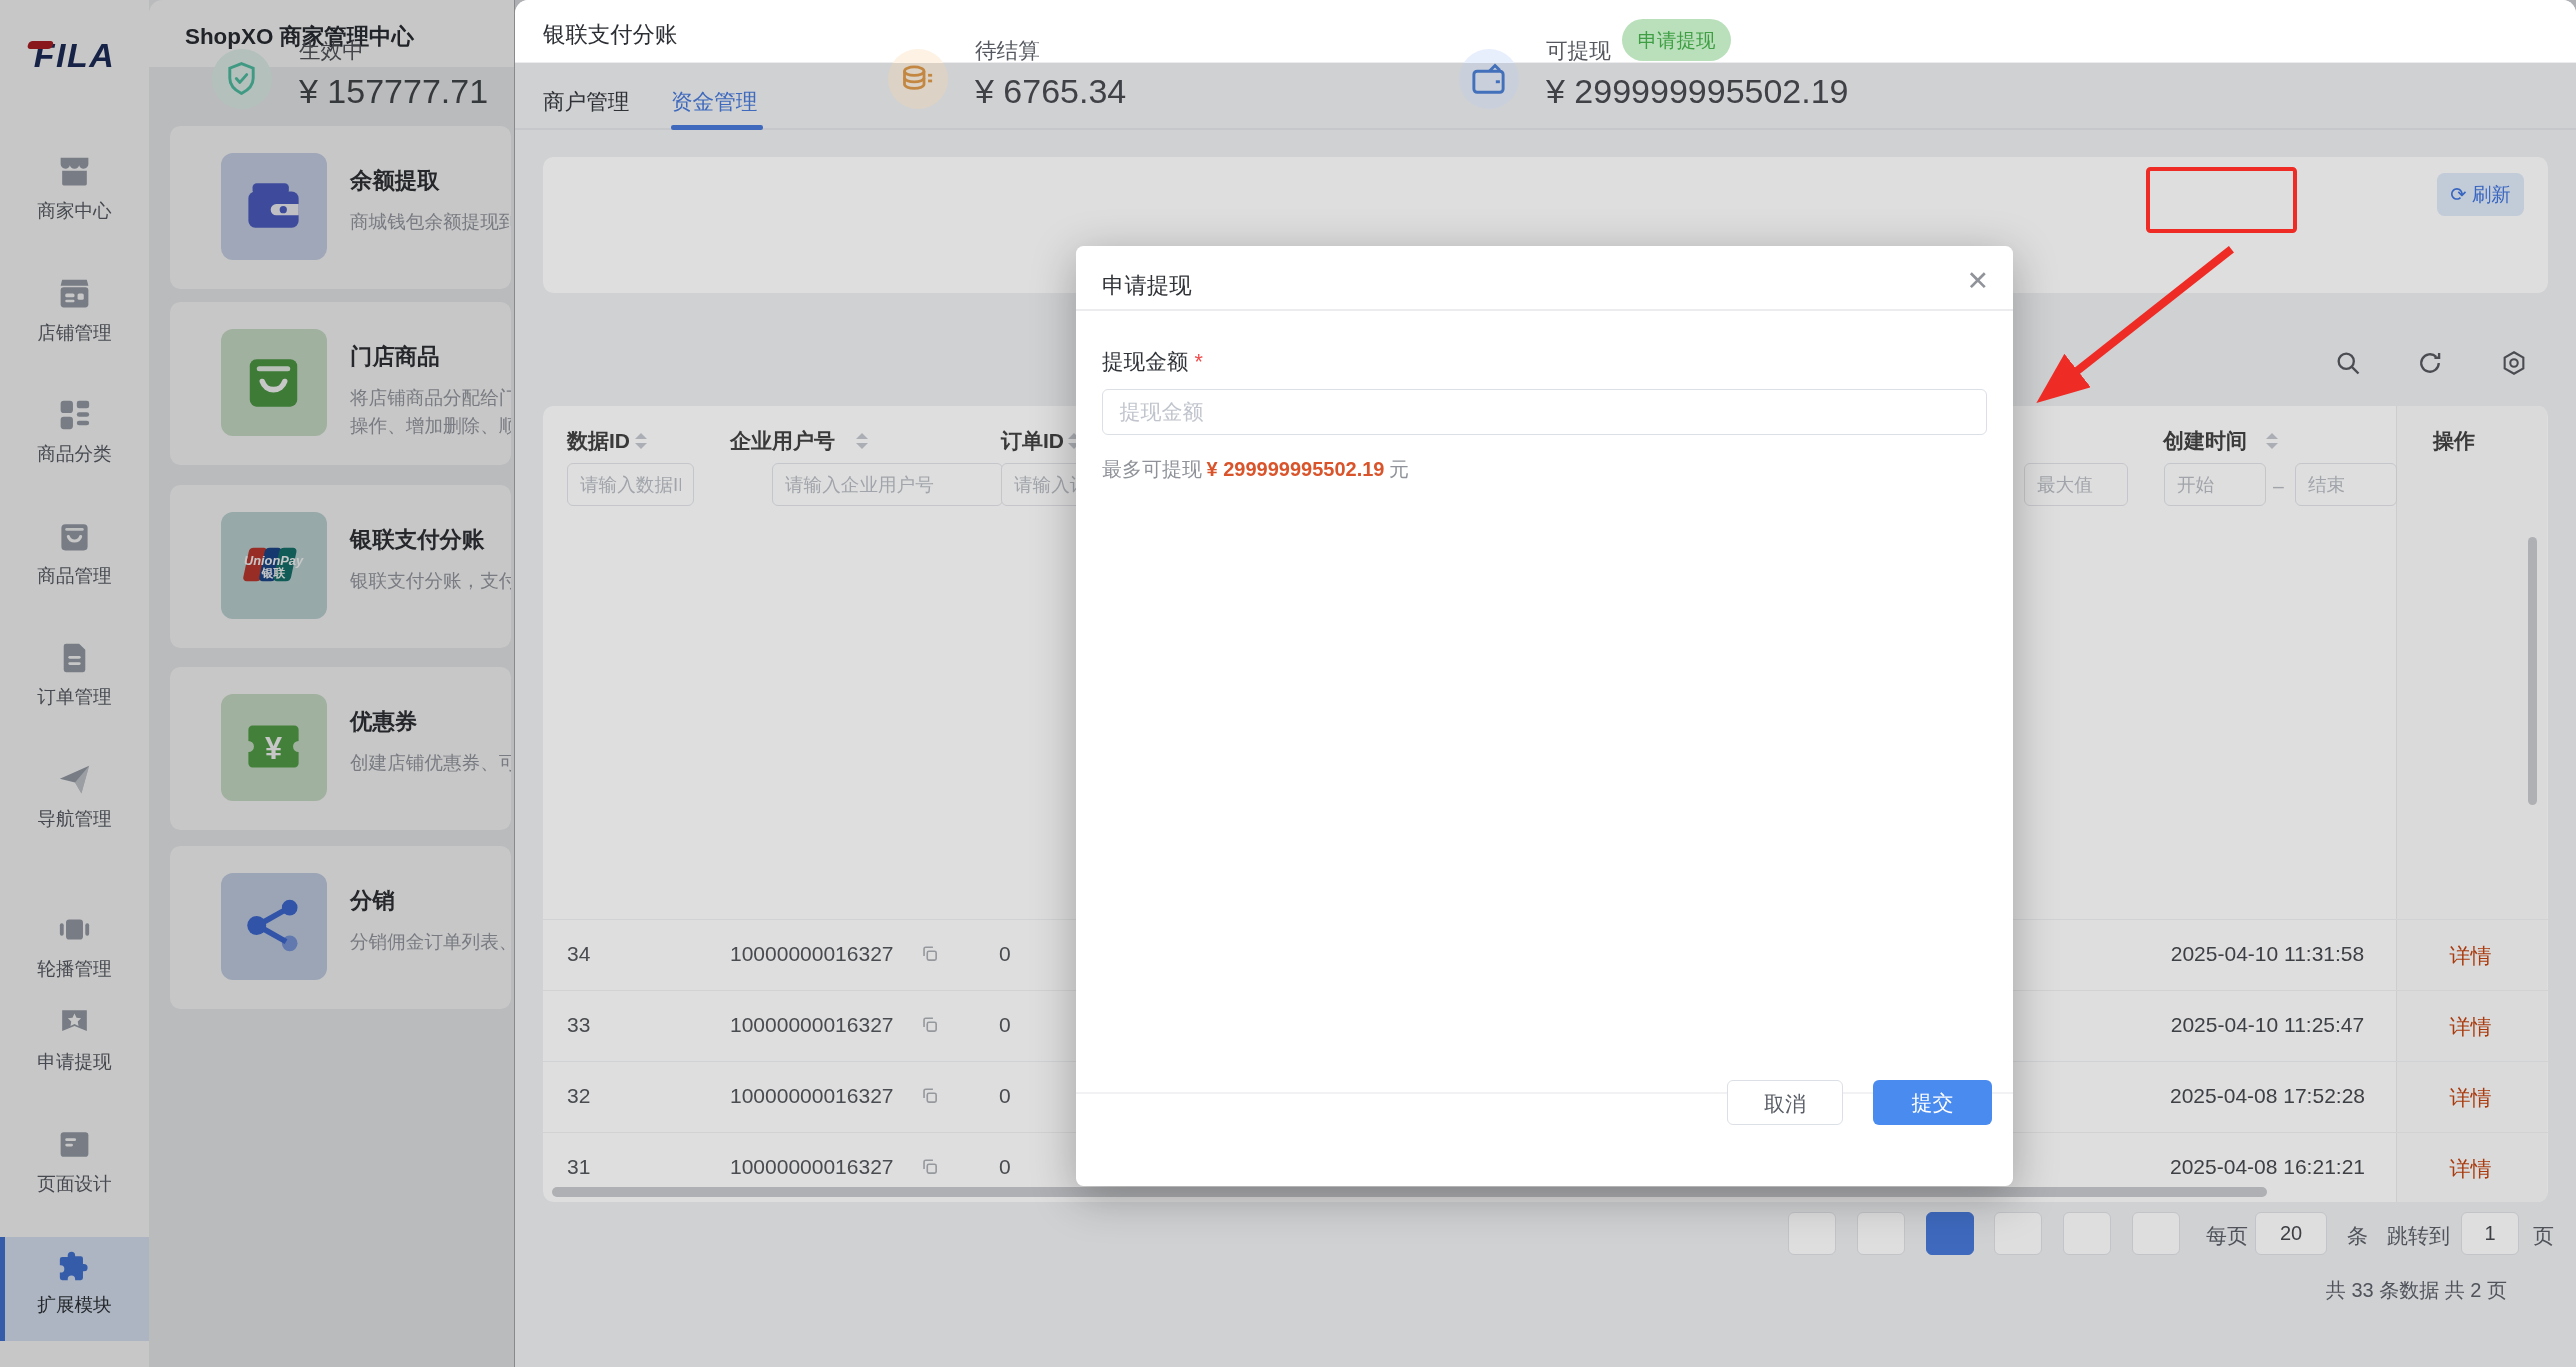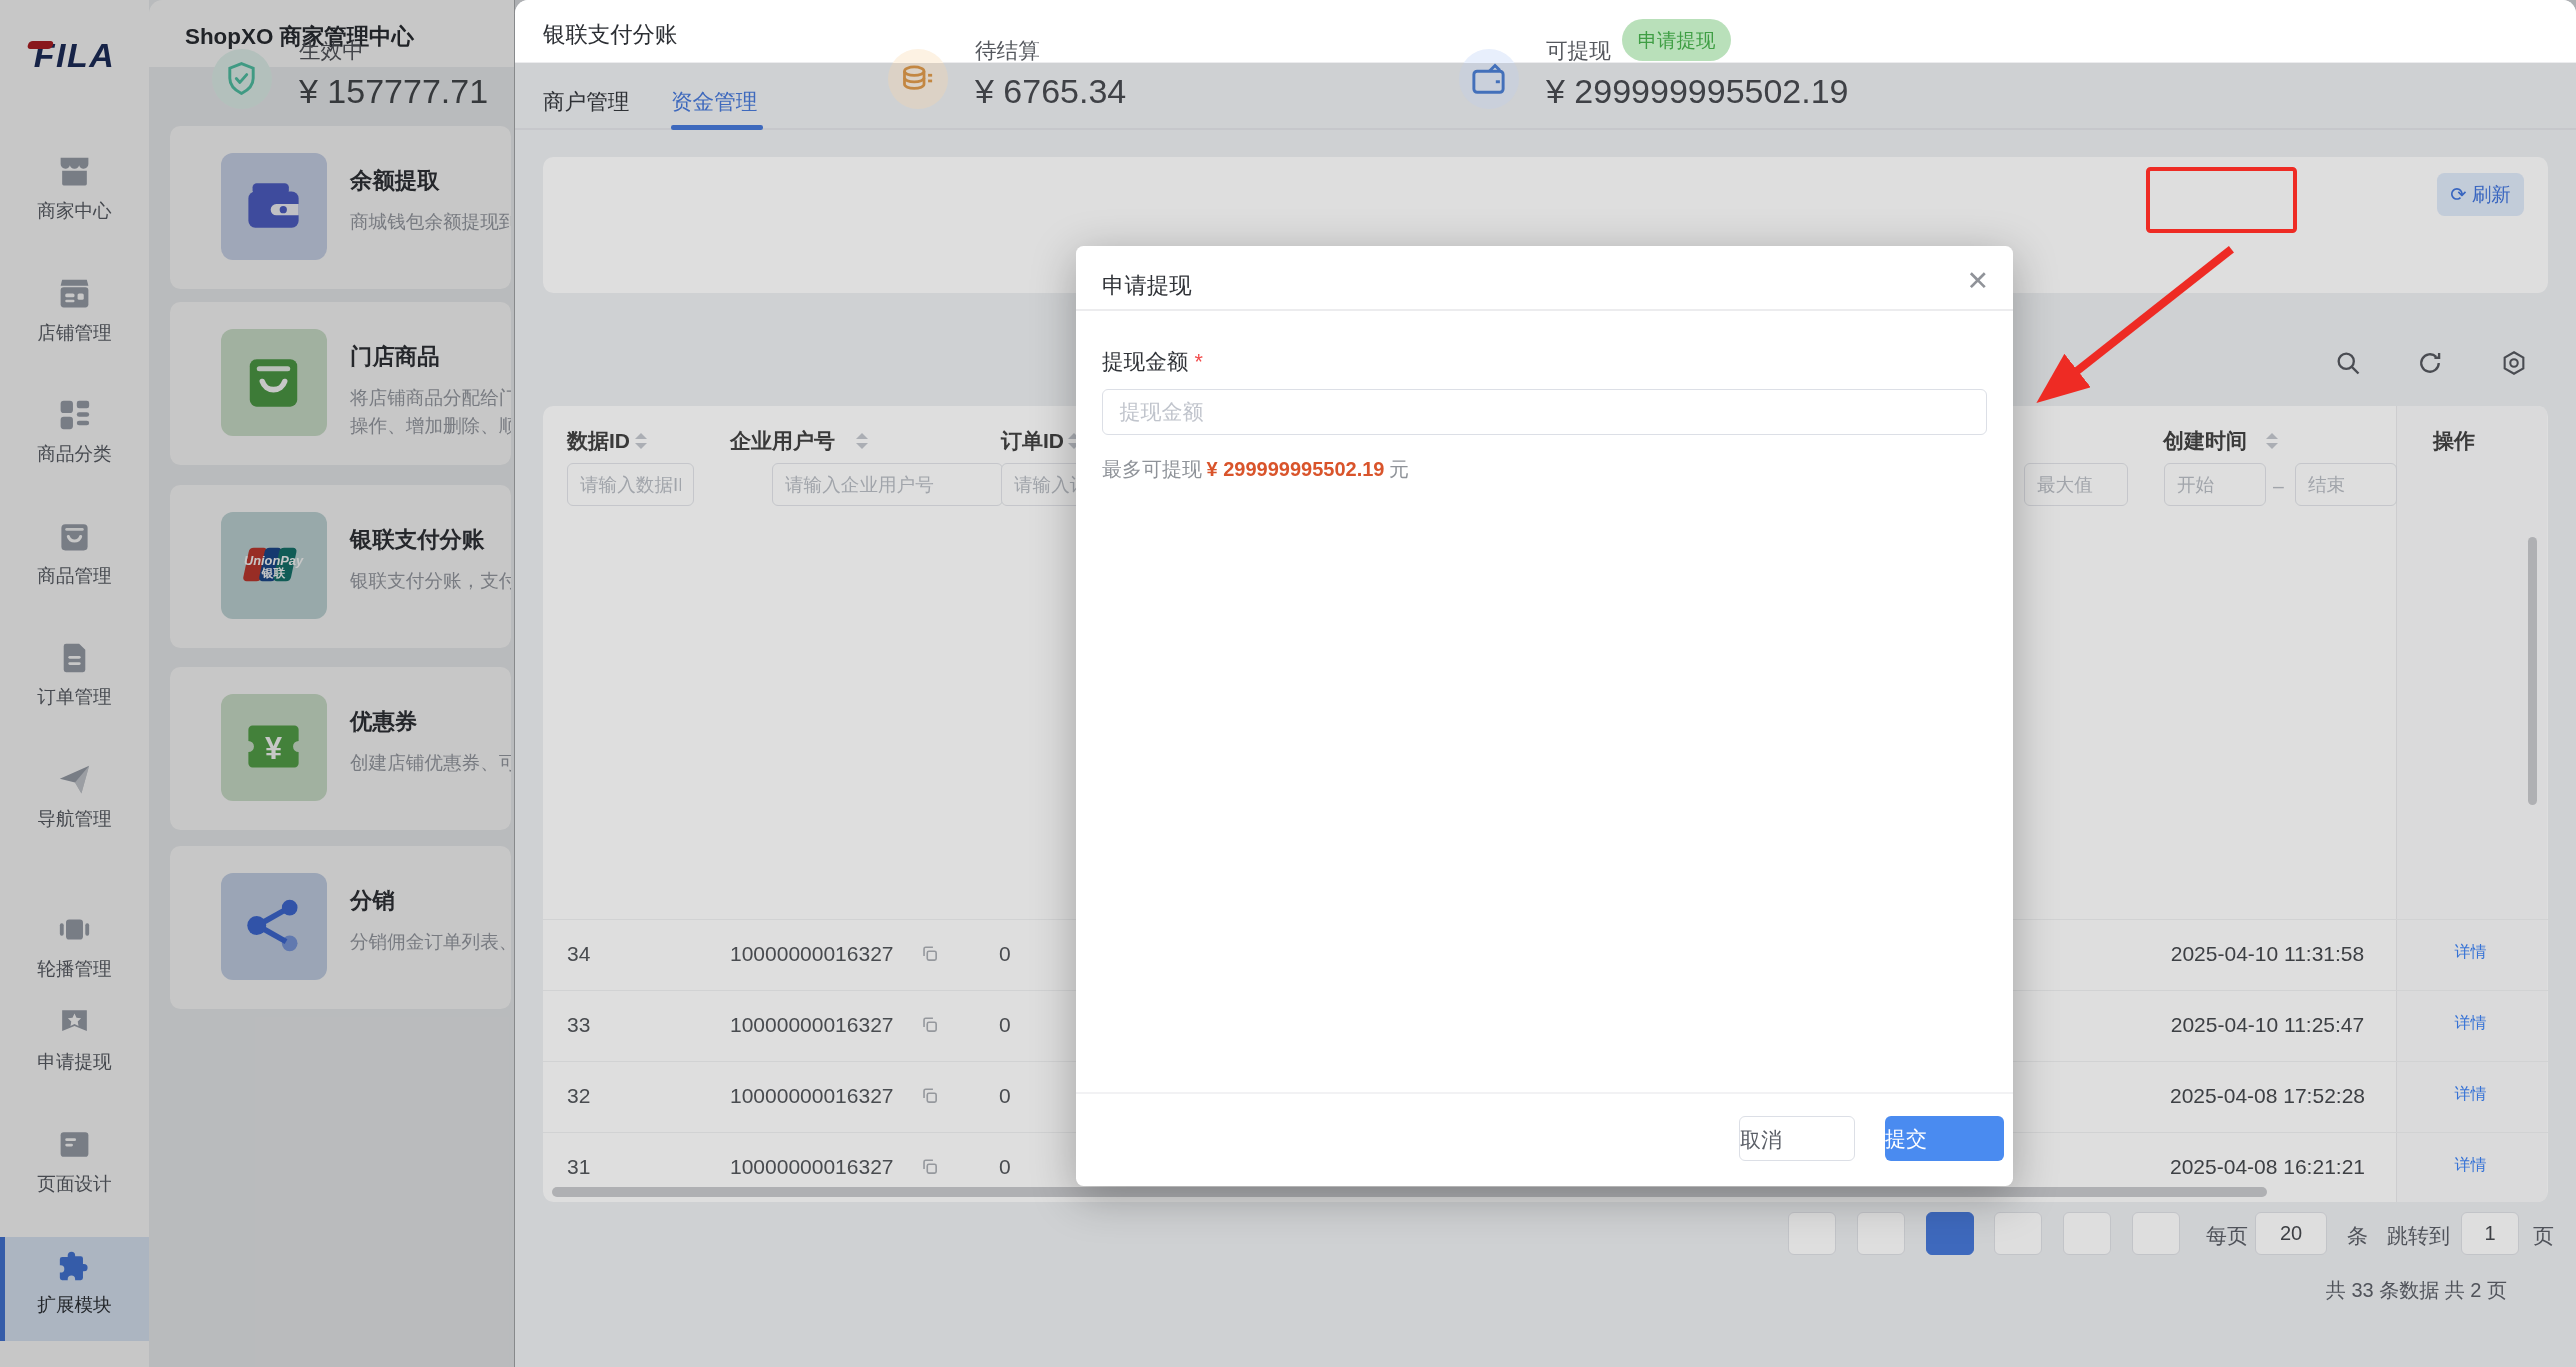--- a/index.html
+++ b/index.html
@@ -79,21 +79,21 @@
   .flt::placeholder { color:#b9bdc4; }
   #flt-dash { position:absolute; left:1730px; top:69px; font-size:19.4px; color:#b9bdc4; }
   .trow { position:absolute; left:0; width:2005px; height:71px; border-top:1.5px solid #f0f1f3; }
   .trow .c-id     { position:absolute; left:24px;  top:22.4px; font-size:21px; color:#515459; }
   .trow .c-user   { position:absolute; left:187px; top:22.4px; font-size:21px; color:#515459; }
   .trow .c-copy   { position:absolute; left:377px; top:24px; width:19.4px; height:19.4px; color:#aaaeb4; cursor:pointer; }
   .trow .c-order  { position:absolute; left:456px; top:22.4px; font-size:21px; color:#515459; }
   .trow .c-time   { position:absolute; left:1605px; top:22.4px; width:239px; text-align:center;
         font-size:21px; color:#44474c; white-space:nowrap; }
   .trow .c-action { position:absolute; left:1853px; top:22.4px; width:149px; text-align:center;
-        font-size:16px; color:#3b82f6; cursor:pointer; }
+        font-size:21px; color:#c2410c; cursor:pointer; }
   #vscroll { position:absolute; left:1985px; top:131px; width:9px; height:268px; border-radius:4.5px; background:#c9cacd; }
   #hscroll { position:absolute; left:9px; top:781px; width:1715px; height:10.4px; border-radius:5.2px; background:#c9cacd; }
 
   
   .pg-btn { top:1212px; width:48px; height:43px; border:1.5px solid #dfe1e6; border-radius:6px; background:#ffffff;
         font-size:21px; text-align:center; line-height:40px; color:#6a6e75; cursor:pointer; }
   .pg-btn.blue { color:#5b86dc; }
   .pg-btn.current { background:var(--accent,#4577d9); border-color:var(--accent,#4577d9); color:#ffffff; }
   .pg-text { top:1222px; font-size:21px; color:#5a5e66; white-space:nowrap; }
   .pg-input { top:1212px; height:43px; border:1.5px solid #dfe1e6; border-radius:6px; background:#fff;
@@ -111,22 +111,22 @@
   #modal-close { position:absolute; right:24px; top:19.4px; font-size:27px; color:#909399; cursor:pointer; }
   #modal-head-divider { position:absolute; left:0; top:63px; width:937px; height:1.5px; background:#ececee; }
   #modal-field-label { position:absolute; left:26px; top:101px; font-size:21.6px; color:#303338; white-space:nowrap; }
   #modal-required { color:#f24d4d; margin-left:6px; }
   #modal-amount-input { position:absolute; left:26px; top:143px; width:885px; height:46px;
         border:1.5px solid #dcdfe6; border-radius:6px; font-size:21px; color:#45484d; padding:0 16.4px; outline:none; }
   #modal-amount-input::placeholder { color:#c0c4cc; }
   #modal-hint { position:absolute; left:26px; top:210px; font-size:20px; color:#8f9399; white-space:nowrap; }
   #modal-hint .amount { color:var(--hint-amount,#d9542b); font-weight:bold; padding:0 4.5px; }
   #modal-foot-divider { position:absolute; left:0; top:846px; width:937px; height:1.5px; background:#f2f2f4; }
-  .modal-btn { position:absolute; top:870px; height:45px; border-radius:6px; font-size:21px;
-        text-align:left; line-height:45px; cursor:pointer; white-space:nowrap;margin-left:12px; }
+  .modal-btn { position:absolute; top:834px; height:45px; border-radius:6px; font-size:21px;
+        text-align:center; line-height:45px; cursor:pointer; white-space:nowrap; }
   #btn-cancel { left:651px; width:116px; background:#ffffff; border:1.5px solid #dcdfe6; color:#5a5e66; }
   #btn-submit { left:797px; width:119px; background:var(--submit,#4a8bf0); color:#ffffff; }
 
   
   #anno-box { left:2146px; top:167px; width:151px; height:66px; border:4.5px solid var(--anno,#ee2b24);
         border-radius:4.5px; z-index:200; pointer-events:none; }
   #anno-arrow { left:0; top:0; width:2576px; height:1368px; z-index:200; pointer-events:none; }
 </style>
 </head>
 <body>

